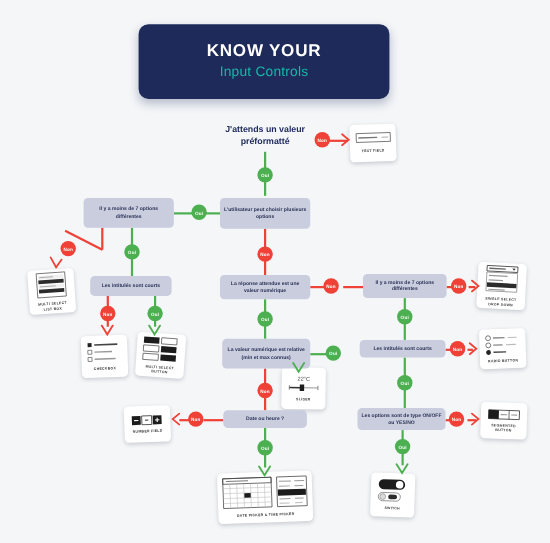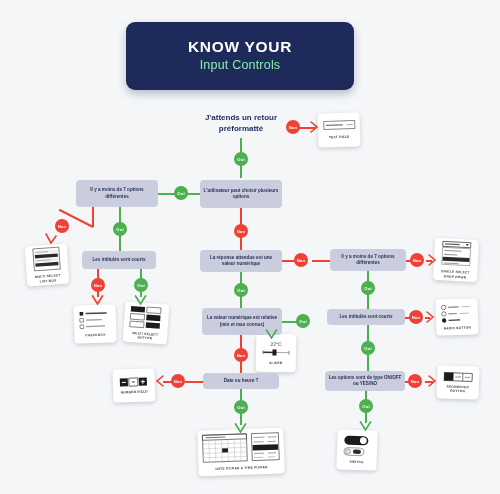--- a/index.html
+++ b/index.html
@@ -18,21 +18,21 @@
     background: #1e2a5a; border-radius: 9px;
     display: flex; flex-direction: column;
     align-items: center; justify-content: center;
     box-shadow: 0 4px 9px rgba(30,42,90,.28);
   }
   .title-main {
     color: #ffffff; font-weight: bold; font-size: 15.5px;
     line-height: 16.5px; letter-spacing: .7px; text-align: center;
   }
   .title-sub {
-    color: #86efac; font-size: 12.5px; line-height: 15px;
+    color: #14b8a6; font-size: 12.5px; line-height: 15px;
     text-align: center; margin-top: 2px; letter-spacing: .2px;
   }
 
   
   .qbox {
     position: absolute;
     background: #c9cddd; border-radius: 4px;
     color: #2c3257; font-size: 4.6px; line-height: 6.2px;
     font-weight: bold; text-align: center;
     display: flex; align-items: center; justify-content: center;
@@ -88,21 +88,21 @@
 </head>
 <body>
 
 <div id="stage">
 
   <div class="title-card">
     <div class="title-main">KNOW YOUR</div>
     <div class="title-sub">Input Controls</div>
   </div>
 
-  <div class="root-label">J'attends un retour préformatté</div>
+  <div class="root-label">J'attends un valeur préformatté</div>
 
   <div class="line h red" style="left:294px; top:127px; width:22px;"></div>
   <div class="pill non" style="left:286px; top:120px;">Non</div>
   <div class="arrow" style="left:310px; top:121px;">
     <svg width="9" height="12" viewBox="0 0 9 12">
         <path d="M1 1 L7 6 L1 11" stroke="#ef4136" stroke-width="1.6" fill="none" stroke-linecap="round"></path>
       </svg>
   </div>
 
   <div class="line v green" style="left:240px; top:138px; height:40px;"></div>

